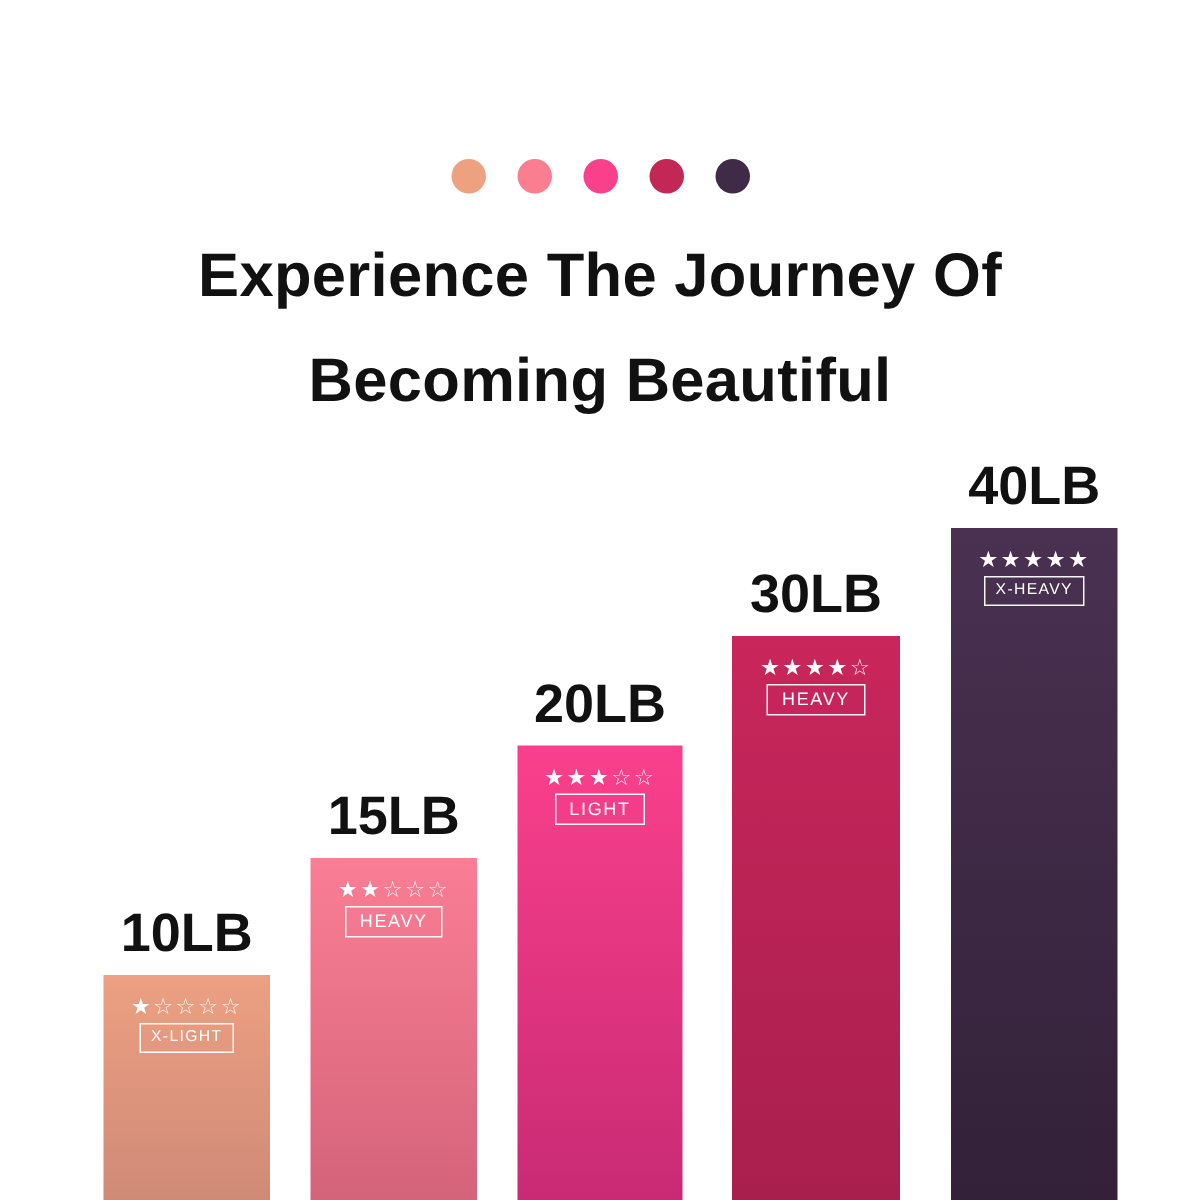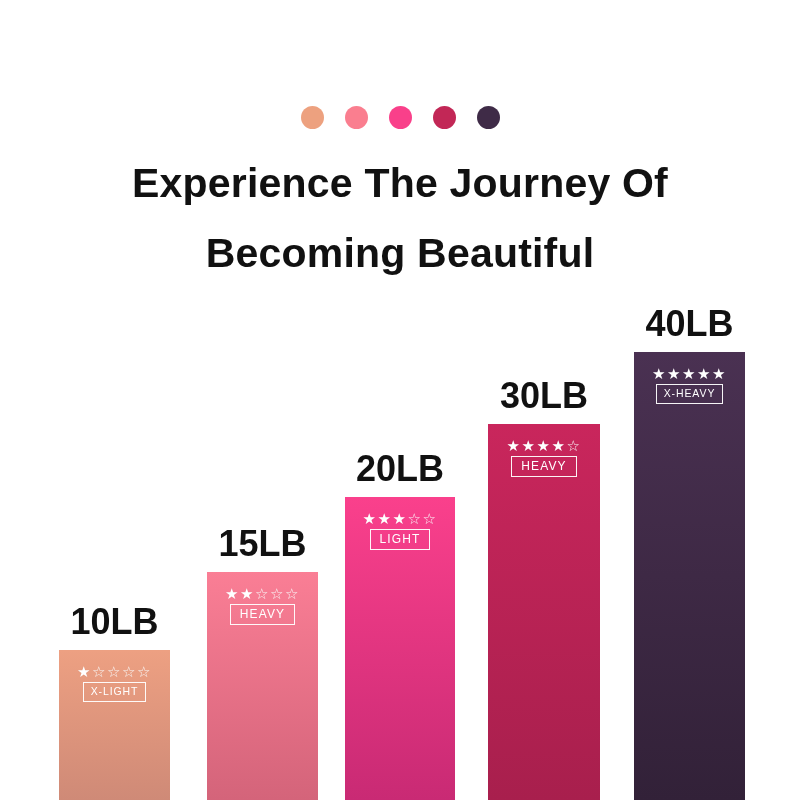--- a/index.html
+++ b/index.html
@@ -76,21 +76,21 @@
       <div class="dot" style="background: rgb(194, 39, 86);"></div>
       <div class="dot" style="background: rgb(63, 43, 71);"></div>
     </div>
 
   <div id="headline">
     <span class="hl">Experience The Journey Of</span>
     <span class="hl">Becoming Beautiful</span>
   </div>
 
   <div id="chart">
-      <div class="bar-group" style="left: 59px; width: 111px; height: 150px; border-radius: 28px;">
+      <div class="bar-group" style="left: 69px; width: 111px; height: 150px; border-radius: 28px;">
         <div class="bar-label" style="bottom: 160px;">10LB</div>
         <div class="bar" style="height: 150px; background: linear-gradient(rgb(237, 160, 130) 0%, rgb(207, 138, 119) 100%);">
           <div class="stars"><span class="star-filled">★</span><span class="star-empty">☆</span><span class="star-empty">☆</span><span class="star-empty">☆</span><span class="star-empty">☆</span></div>
           <div class="tier-badge badge-sm">X-LIGHT</div>
         </div>
       </div>
       <div class="bar-group" style="left: 207px; width: 111px; height: 228px;">
         <div class="bar-label" style="bottom: 238px;">15LB</div>
         <div class="bar" style="height: 228px; background: linear-gradient(rgb(250, 126, 149) 0%, rgb(212, 100, 122) 100%);">
           <div class="stars"><span class="star-filled">★</span><span class="star-filled">★</span><span class="star-empty">☆</span><span class="star-empty">☆</span><span class="star-empty">☆</span></div>

